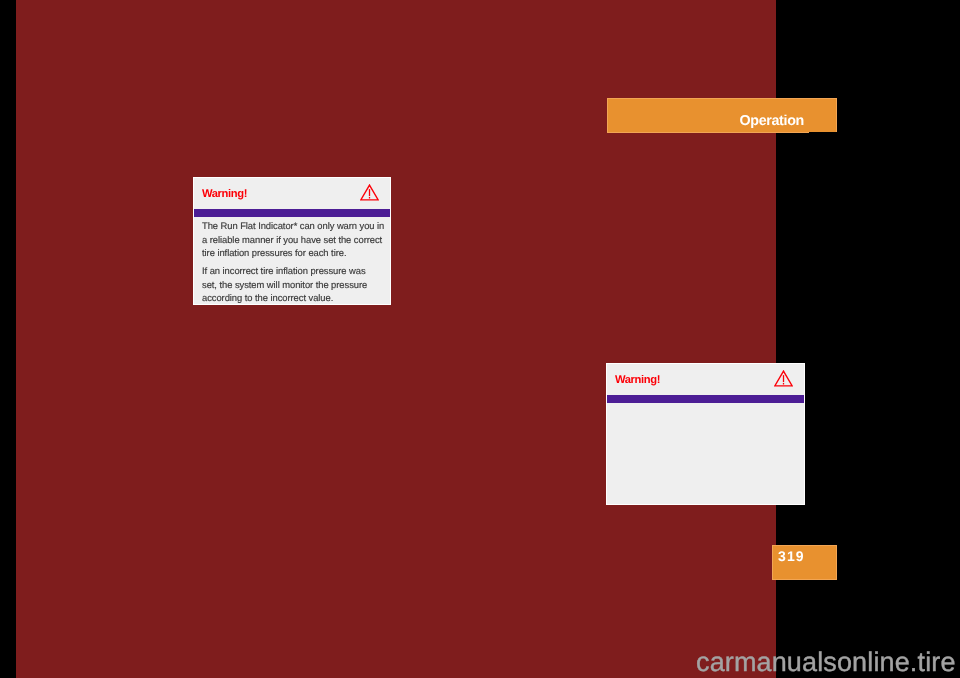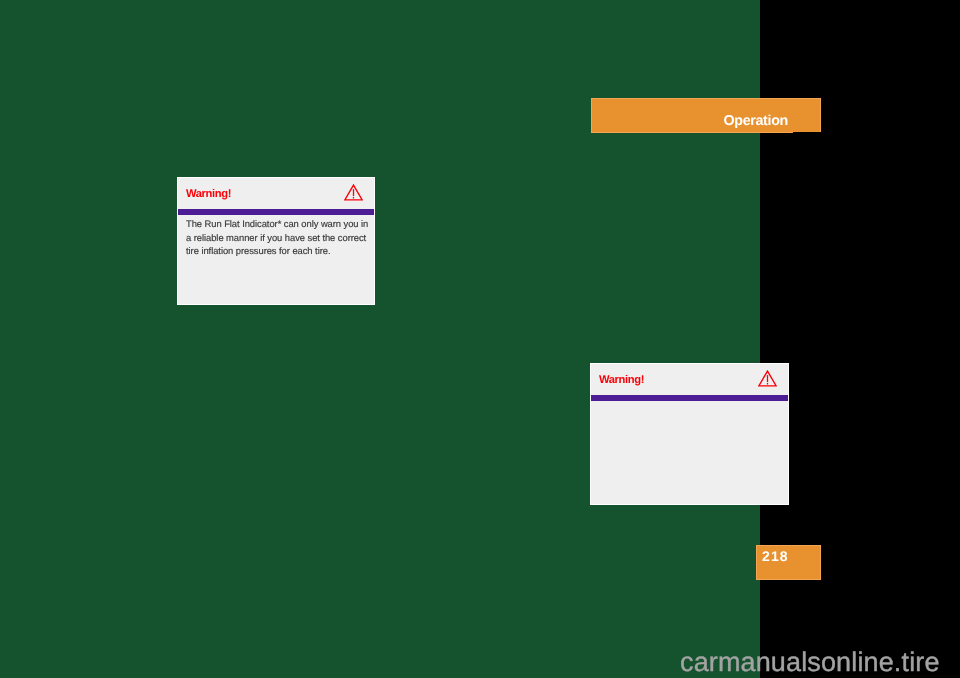--- a/index.html
+++ b/index.html
@@ -9,21 +9,21 @@
   }
   body {
     width: 960px;
     height: 678px;
     overflow: hidden;
     position: relative;
     font-family: "Liberation Sans", sans-serif;
     -webkit-font-smoothing: antialiased;
     text-rendering: geometricPrecision;
   }
-  .page { position: absolute; left:0; top:0; width:760px; height:678px; background: #14532d; }
+  .page { position: absolute; left:16px; top:0; width:760px; height:678px; background: #7f1d1d; }
   .section-header .label, .warn .title, .warn .body, .pagenum span, .watermark {
     transform: translateZ(0);
   }
 
   
   .section-header {
     position: absolute;
     left: 591px; top: 98px;
     width: 230px; height: 34px;
     background: #E8912F;
@@ -56,21 +56,21 @@
   
   .warn {
     position: absolute;
     background: #EFEFEF;
     border: 1px solid #ffffff;
     box-sizing: border-box;
   }
   .warn .head {
     position: relative;
     height: 31px;
-    border-bottom: 6px solid #4c1d95;
+    border-bottom: 8px solid #4c1d95;
   }
   .warn .title {
     position: absolute;
     left: 8px; top: 10px;
     color: #FC0008;
     font-size: 11.2px;
     font-weight: bold;
     letter-spacing: -0.38px;
     line-height: 12px;
   }
@@ -136,37 +136,38 @@
       <div class="tri">
         <svg width="19" height="17" viewBox="0 0 19 17">
             <path d="M9.5 1.1 L18.2 15.9 L0.8 15.9 Z" fill="none" stroke="#FC0008" stroke-width="1.4" stroke-linejoin="miter"></path>
             <rect x="8.85" y="5.1" width="1.3" height="7.0" fill="#FC0008"></rect>
             <rect x="8.85" y="13.0" width="1.3" height="1.5" fill="#FC0008"></rect>
           </svg>
       </div>
     </div>
     <div class="body">
       <p>The Run Flat Indicator* can only warn you in<br>a reliable manner if you have set the correct<br>tire inflation pressures for each tire.</p>
+      <p>If an incorrect tire inflation pressure was<br>set, the system will monitor the pressure<br>according to the incorrect value.</p>
     </div>
   </div>
 
   <div class="warn" id="warn2" style="left:590px;top:363px;width:199px;height:142px">
     <div class="head">
       <div class="title">Warning!</div>
       <div class="tri">
         <svg width="19" height="17" viewBox="0 0 19 17">
             <path d="M9.5 1.1 L18.2 15.9 L0.8 15.9 Z" fill="none" stroke="#FC0008" stroke-width="1.4" stroke-linejoin="miter"></path>
             <rect x="8.85" y="5.1" width="1.3" height="7.0" fill="#FC0008"></rect>
             <rect x="8.85" y="13.0" width="1.3" height="1.5" fill="#FC0008"></rect>
           </svg>
       </div>
     </div>
     <div class="body">
     </div>
   </div>
 
   <div class="pagenum">
-    <span>218</span>
+    <span>319</span>
   </div>
 
   <div class="watermark">carmanualsonline.tire</div>
 
 </div>
 
 </body></html>

